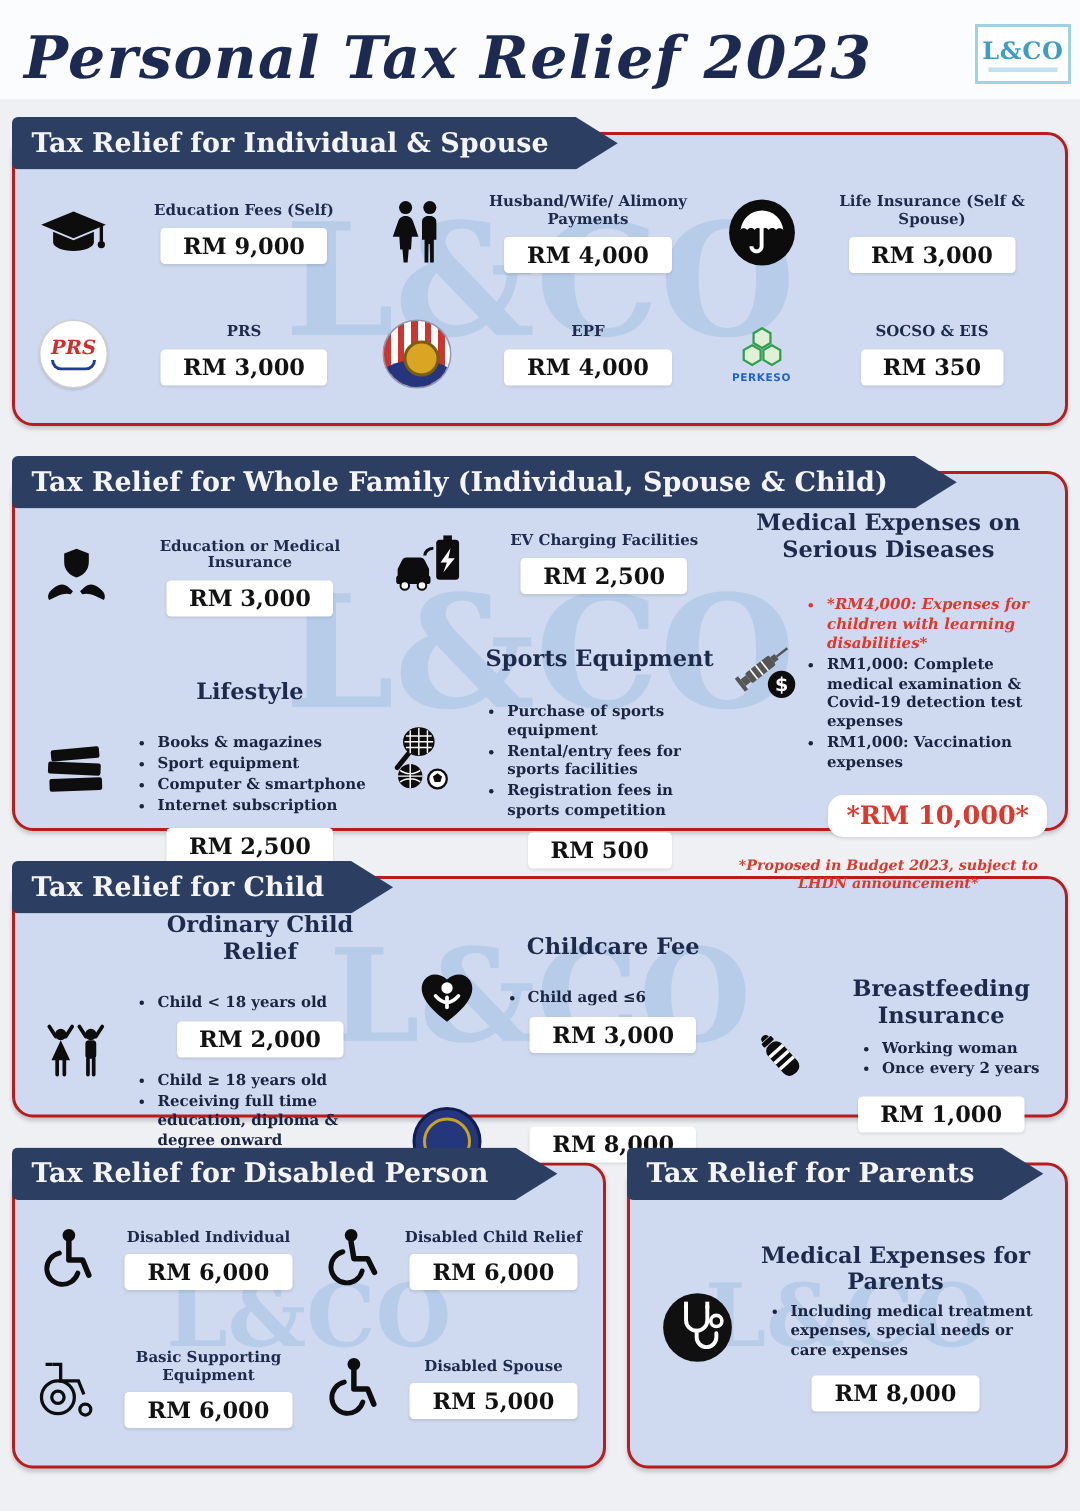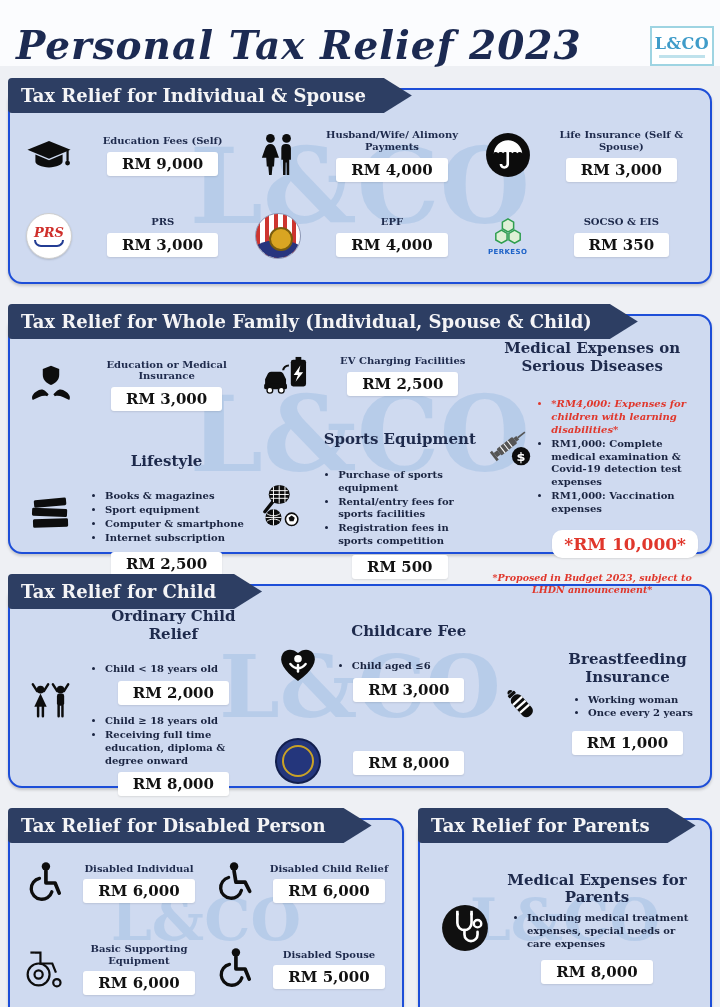--- a/index.html
+++ b/index.html
@@ -7,21 +7,21 @@
   body {
     font-family: "DejaVu Serif", "Liberation Serif", serif;
     background: #eef0f4;
   }
   
   .top {
     background: #fbfcfe;
     height: 66px;
     display: flex;
     justify-content: space-between;
-    align-items: flex-end;
+    align-items: center;
     padding: 6px 6px 0 16px;
   }
   .page-title {
     font-size: 39px;
     font-weight: bold;
     font-style: italic;
     color: var(--title-navy, #1c2a52);
     letter-spacing: 1px;
     line-height: 1.05;
     margin-top: 6px;
@@ -37,21 +37,21 @@
   .logo-box .logo-text {
     color: #3f9cc9; font-weight: bold; font-size: 16px; letter-spacing: .5px;
   }
   .logo-box .logo-line { width: 46px; height: 3px; background: #bfe2ec; }
 
   
   .card {
     position: relative;
     margin: 0 8px;
     background: var(--card-blue, #cfdaf0);
-    border: 2px solid #1d4ed8;
+    border: 2px solid #b91c1c;
     border-radius: 14px;
     box-shadow: 0 2px 3px rgba(0,0,0,.18);
   }
   .banner {
     position: absolute;
     top: -12px; left: -2px;
     background: var(--banner-navy, #2d3e63);
     color: #f4f4f6;
     font-weight: bold;
     font-size: 18px;
@@ -121,21 +121,21 @@
   .card.s1 { margin-top: 22px; height: 196px; }
   .s1 .grid { display: grid; grid-template-columns: 1fr 1fr 1fr; grid-template-rows: 1.15fr 1fr; height: 100%; padding: 22px 6px 8px; }
 
   
   .card.s2 { margin-top: 30px; height: 240px; }
   .s2 .cols { display: grid; grid-template-columns: 1.05fr 1.05fr 0.98fr; height: 100%; padding: 22px 8px 6px; }
   .s2 .col { display: flex; flex-direction: column; justify-content: space-around; }
   .big-title { font-size: 15px; }
 
   
-  .card.s3 { margin-top: 30px; height: 204px; }
+  .card.s3 { margin-top: 30px; height: 161px; }
   .s3 .cols { display: grid; grid-template-columns: 1.1fr 1fr 0.95fr; height: 100%; padding: 20px 8px 6px; }
   .s3 .col { display: flex; flex-direction: column; justify-content: space-around; }
   .tight-amount { margin-top: 3px; margin-bottom: 2px; }
 
   
   .row-bottom { display: flex; gap: 14px; margin: 30px 8px 0; height: 204px; }
   .card.s4 { flex: 0 0 396px; margin: 0; height: 100%; }
   .card.s5 { flex: 1; margin: 0; height: 100%; }
   .s4 .grid { display: grid; grid-template-columns: 1fr 1fr; grid-template-rows: 1fr 1fr; height: 100%; padding: 20px 6px 8px; }
   .s4 .icon-cell { flex: 0 0 50px; }

